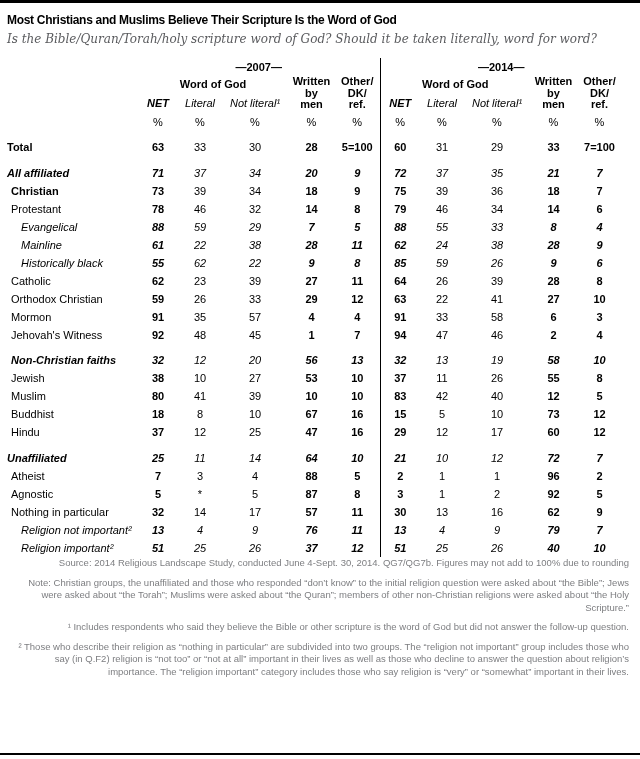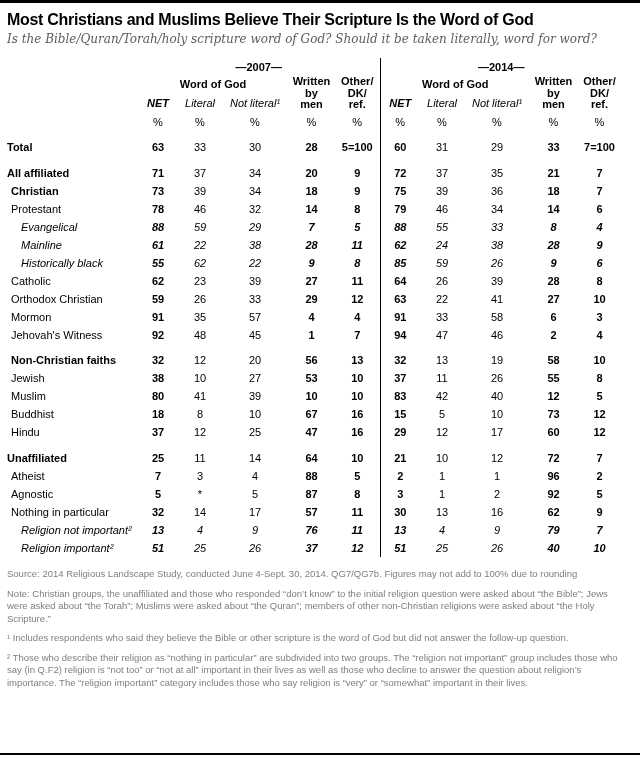--- a/index.html
+++ b/index.html
@@ -6,21 +6,21 @@
   body {
     width:640px; height:759px; overflow:hidden; position:relative;
     background:#ffffff; font-family:"Liberation Sans", sans-serif;
     -webkit-font-smoothing:antialiased;
   }
   .top-rule { height:3px; background:#000; width:640px; }
   .bottom-rule { position:absolute; left:0; bottom:4px; height:2px; background:#000; width:640px; }
   .content { padding:0 9px 0 7px; }
 
   .title {
-    font-size:16px; font-weight:bold; color:#000; letter-spacing:-0.3px;
+    font-size:12px; font-weight:bold; color:#000; letter-spacing:-0.3px;
     margin:8px 0 3px 0; line-height:18px;
   }
   .subtitle {
     font-family:"DejaVu Serif", serif; font-style:italic;
     font-size:12px; color:#5a5b5e; line-height:15px; margin:0 0 11px 0;
   }
 
   table { border-collapse:collapse; table-layout:fixed; font-size:11px; color:#000; }
   col.c-lbl { width:131px; }
   col.c-net { width:40px; }
@@ -38,23 +38,23 @@
   .stack { font-weight:bold; white-space:pre-line; line-height:11.5px; vertical-align:bottom; padding-bottom:2px; }
   .net { font-weight:bold; font-style:italic; }
   .ith { font-style:italic; }
   tr.pct td { padding-top:3px; padding-bottom:10px; }
 
   tbody td.b { font-weight:bold; }
   tbody tr.s-bold td.lbl { font-weight:bold; }
   tbody tr.s-italic td { font-style:italic; }
   tbody tr.i1 td.lbl { padding-left:4px; }
   tbody tr.i2 td.lbl { padding-left:14px; }
-  tbody tr.gap td { padding-top:10px; }
-
-  .footer { margin-top:11px; font-size:9.5px; color:#7d7e81; line-height:12.5px; width:622px; }
+  tbody tr.gap td { padding-top:10px;font-style:italic; }
+
+  .footer { font-size:9.5px; color:#7d7e81; line-height:12.5px; width:622px;text-align:right; }
   .footer p { margin:0 0 7px 0; }
   .brand { font-size:10px; font-weight:bold; color:#000; letter-spacing:0.3px; margin-top:12px; }
 </style>
 </head>
 <body>
 
 <div class="top-rule"></div>
 
 <div class="content">
 

